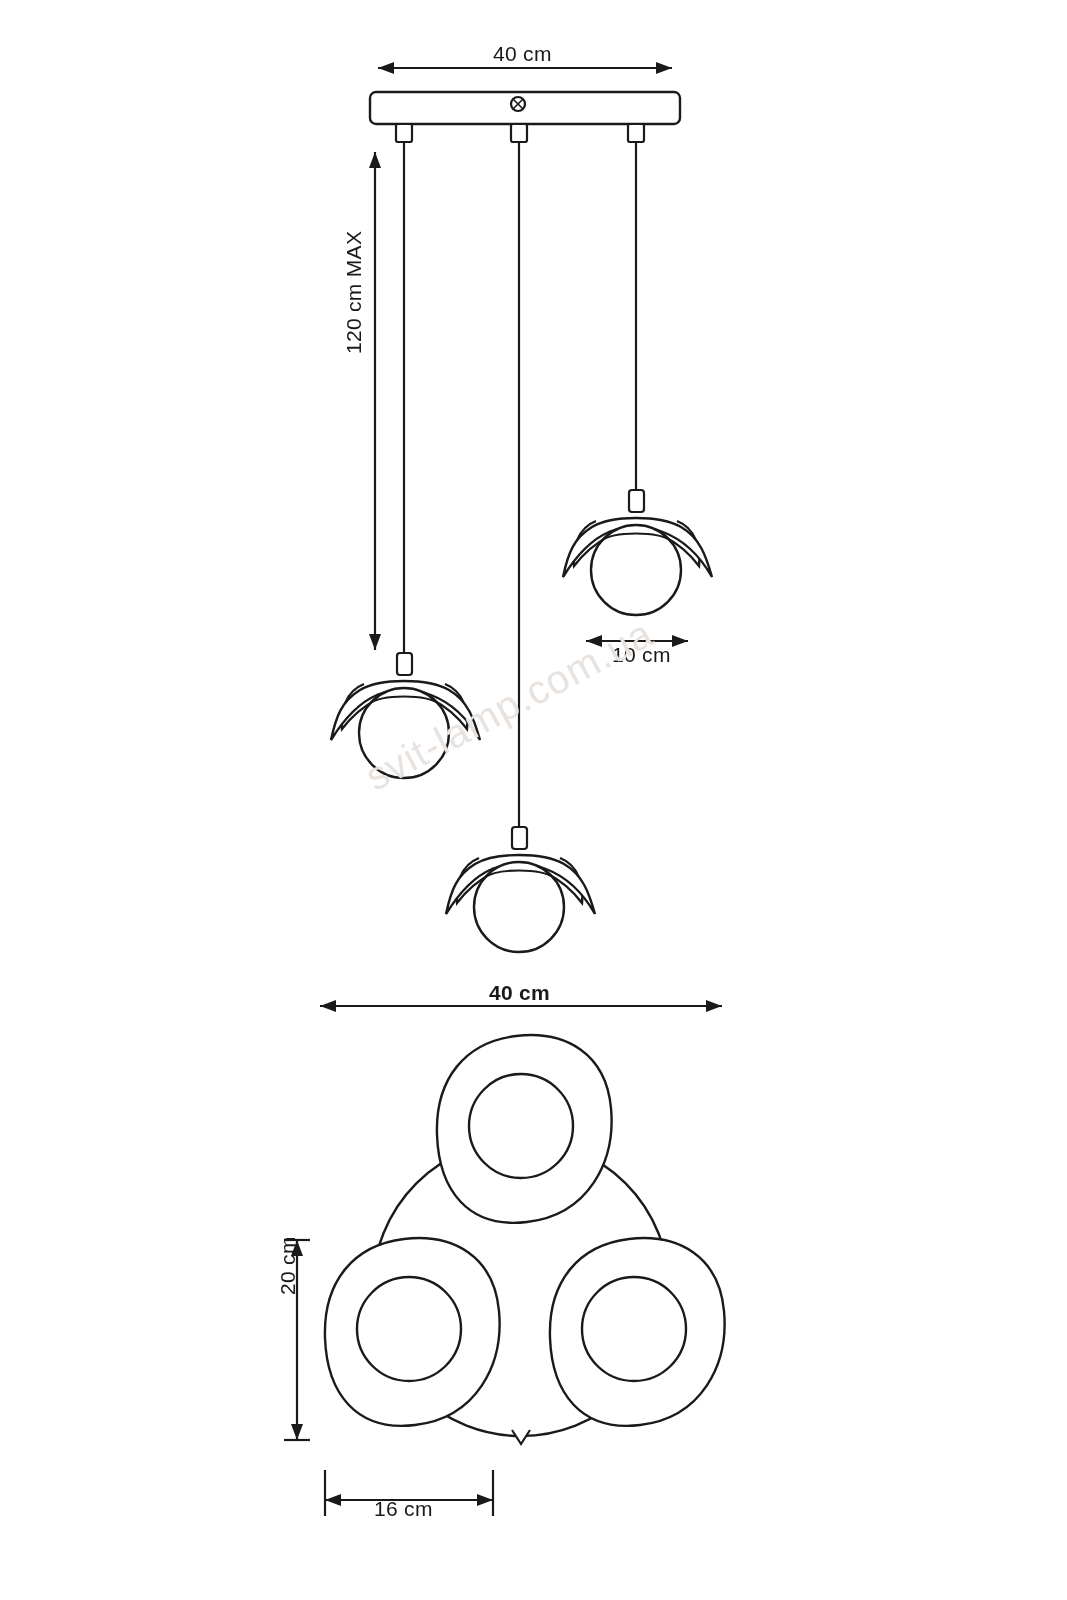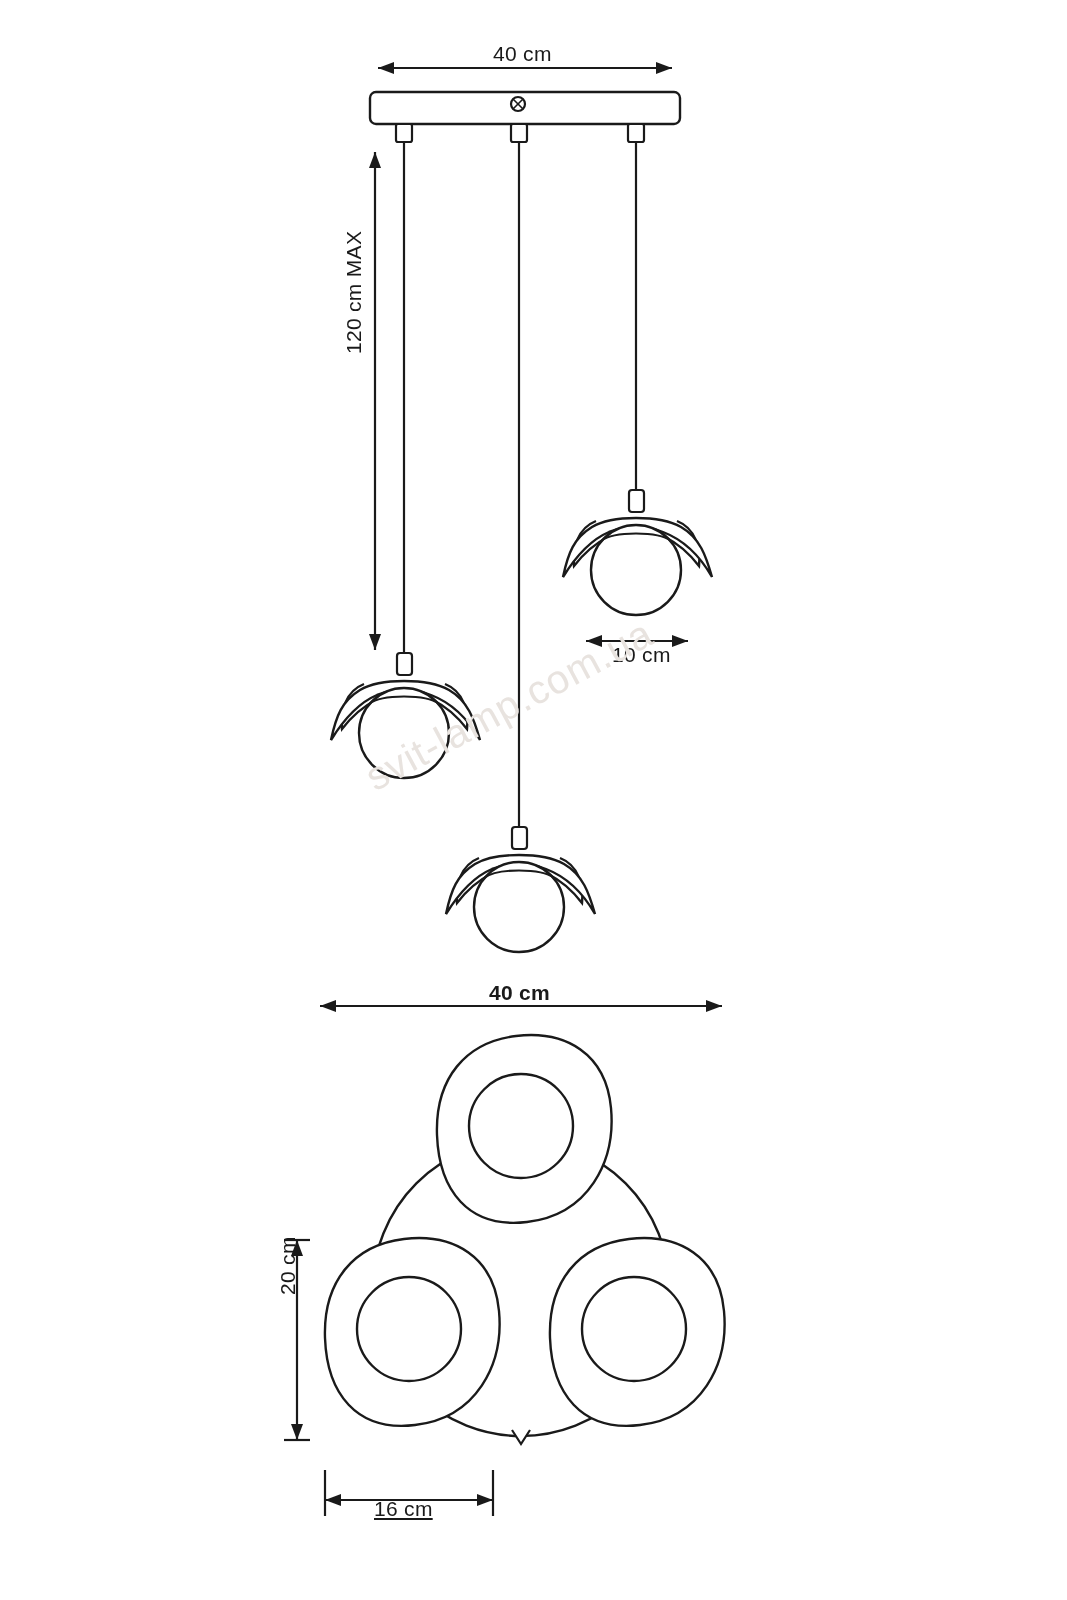--- a/index.html
+++ b/index.html
@@ -54,21 +54,20 @@
   #lbl-height-bottom {
     left: 276px;
     top: 1295px;
     transform: rotate(-90deg);
     transform-origin: left top;
     width: 120px;
   }
   #lbl-depth-bottom {
     left: 374px;
     top: 1497px;
-    text-decoration: underline;
   }
   #watermark {
     position: absolute;
     left: 358px;
     top: 760px;
     font-family: "Liberation Sans", sans-serif;
     font-size: 40px;
     color: #e8e3df;
     transform: rotate(-28deg);
     transform-origin: left top;

